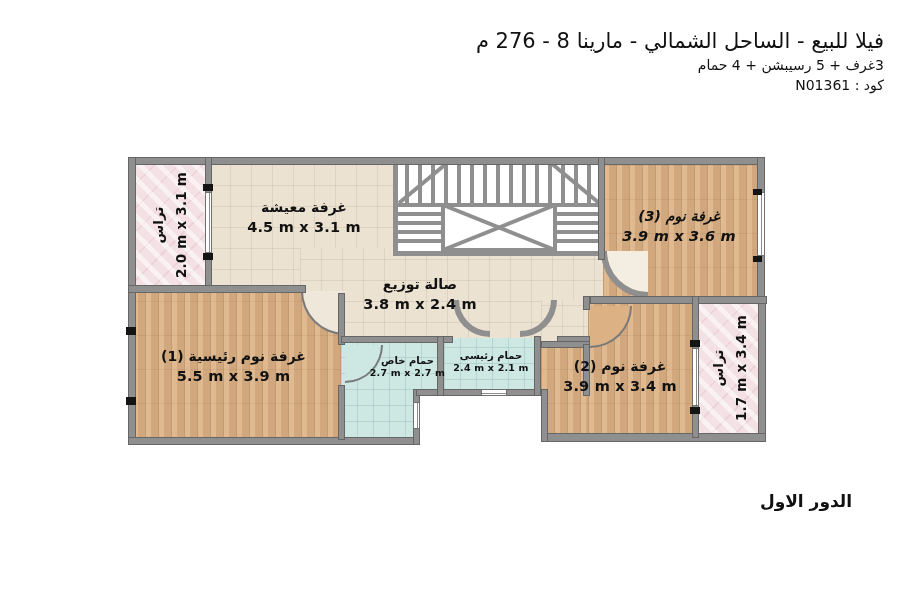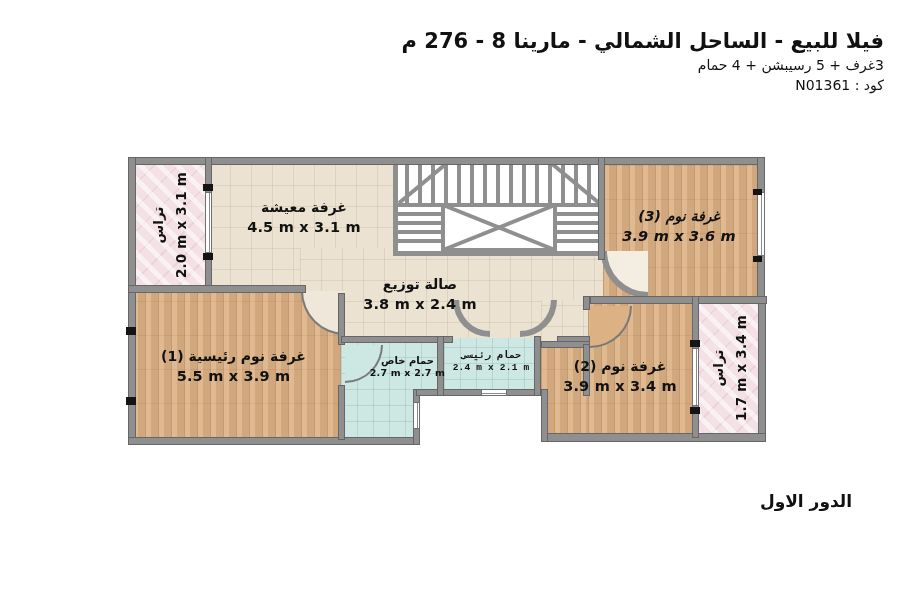--- a/index.html
+++ b/index.html
@@ -32,21 +32,21 @@
   .arc{position:absolute;box-sizing:border-box;}
   
   .lbl{position:absolute;text-align:center;font-weight:bold;line-height:1.45;}
   .lbl .nm{display:block;font-size:14px;}
   .lbl .dm{display:block;font-size:14.5px;letter-spacing:.2px;}
   .lbl.small .nm{font-size:10px;line-height:1.3;}
   .lbl.small .dm{font-size:9.5px;line-height:1.3;}
   .vert{transform:rotate(-90deg);transform-origin:center center;}
   .vert .nm,.vert .dm{display:inline-block;font-size:13.5px;padding:0 6px;}
   #header{position:absolute;top:28px;right:16px;text-align:right;direction:rtl;}
-  #title{font-size:21px;font-weight:bold;line-height:1.25;}
+  #title{font-size:21px;font-weight:normal;line-height:1.25;}
   #subtitle{font-size:14px;margin-top:3px;}
   #codeline{font-size:14px;margin-top:4px;}
   #floorlabel{position:absolute;top:491px;right:48px;font-size:17px;font-weight:bold;direction:rtl;}
 </style>
 </head>
 <body>
 
 <div id="stage">
 
   <div id="header">
@@ -164,21 +164,21 @@
     <span class="dm" dir="ltr">3.8 m x 2.4 m</span>
   </div>
   <div class="lbl" style="left:126px;top:346px;width:215px;">
     <span class="nm" dir="rtl">غرفة نوم رئيسية (1)</span>
     <span class="dm" dir="ltr">5.5 m x 3.9 m</span>
   </div>
   <div class="lbl small" style="left:355px;top:354px;width:105px;">
     <span class="nm" dir="rtl">حمام خاص</span>
     <span class="dm" dir="ltr">2.7 m x 2.7 m</span>
   </div>
-  <div class="lbl small" style="left:445px;top:349px;width:92px;font-family:Liberation Mono, monospace;">
+  <div class="lbl small" style="left:445px;top:349px;width:92px;">
     <span class="nm" dir="rtl">حمام رئيسى</span>
     <span class="dm" dir="ltr">2.4 m x 2.1 m</span>
   </div>
   <div class="lbl" style="left:535px;top:356px;width:170px;">
     <span class="nm" dir="rtl">غرفة نوم (2)</span>
     <span class="dm" dir="ltr">3.9 m x 3.4 m</span>
   </div>
   <div class="lbl vert" style="left:98px;top:203px;width:140px;height:44px;">
     <span class="nm" dir="rtl">تراس</span>
     <span class="dm" dir="ltr">2.0 m x 3.1 m</span>

